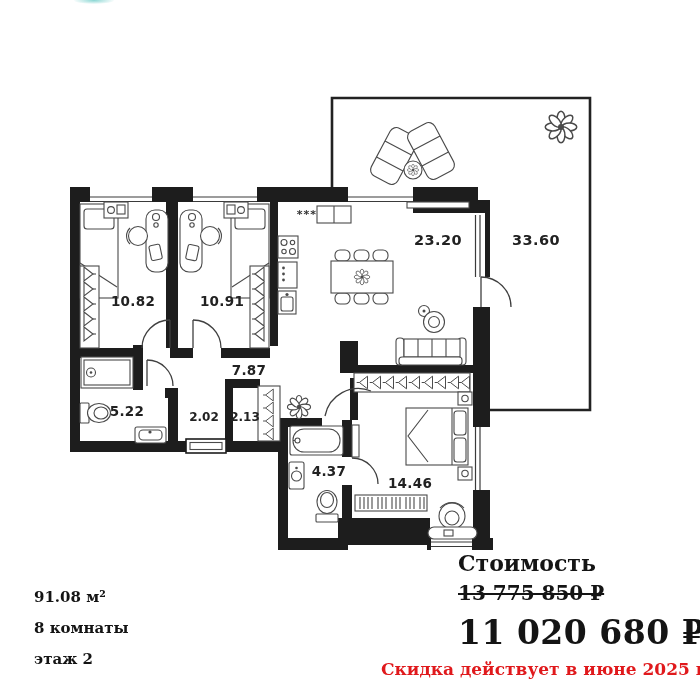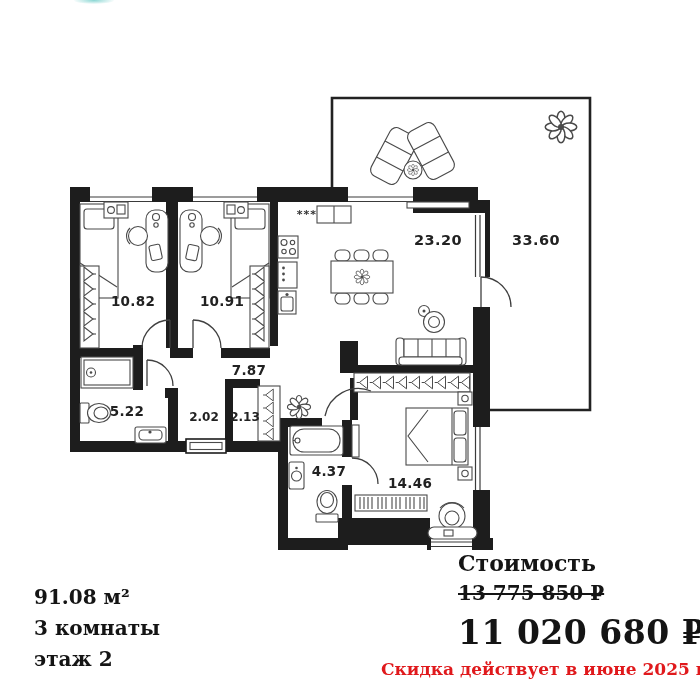--- a/index.html
+++ b/index.html
@@ -8,21 +8,21 @@
   #plan-svg{position:absolute;left:0;top:0;}
   .lbl{font:bold 13.5px "DejaVu Sans","Liberation Sans",sans-serif;fill:#222;letter-spacing:.3px;}
   .lbl-big{font:bold 14.5px "DejaVu Sans","Liberation Sans",sans-serif;fill:#222;letter-spacing:.4px;}
   .lbl-sm{font:bold 12px "DejaVu Sans","Liberation Sans",sans-serif;fill:#222;}
   .vent{font:bold 11px "DejaVu Sans","Liberation Sans",sans-serif;fill:#333;letter-spacing:1px;}
   .furn{fill:#fff;stroke:#4a4a4a;stroke-width:1.1;}
   .furnln{fill:none;stroke:#4a4a4a;stroke-width:1.1;}
   .door{fill:none;stroke:#3f3f3f;stroke-width:1.3;}
   .winln{fill:none;stroke:#3a3a3a;stroke-width:1.2;}
   .serifblock{font-family:"DejaVu Serif","Liberation Serif",serif;font-weight:bold;color:#141414;}
-  #summary{position:absolute;left:34px;top:582px;font-size:20px;line-height:31px;}
+  #summary{position:absolute;left:34px;top:582px;font-size:15px;line-height:31px;}
   #pricing{position:absolute;left:458px;top:550px;text-align:left;}
   #price-heading{font-size:22px;line-height:26px;}
   #price-old{font-size:20px;line-height:26px;margin-top:4px;text-decoration:line-through;
              text-decoration-thickness:1.5px;}
   #price-new{font-size:33px;line-height:38px;margin-top:8px;letter-spacing:.5px;white-space:nowrap;}
   #discount-note{position:absolute;left:381px;top:659px;font-size:17px;white-space:nowrap;}
   #logo-smudge{position:absolute;left:74px;top:-3px;width:40px;height:7px;border-radius:50%;
                background:radial-gradient(ellipse at center,#8fd8d5 0%,rgba(143,216,213,0) 75%);}
 </style>
 </head>
@@ -370,21 +370,21 @@
     <text x="127" y="416" text-anchor="middle" class="lbl">5.22</text>
     <text x="204" y="421" text-anchor="middle" class="lbl-sm">2.02</text>
     <text x="245" y="421" text-anchor="middle" class="lbl-sm">2.13</text>
     <text x="329" y="476" text-anchor="middle" class="lbl">4.37</text>
     <text x="410" y="488" text-anchor="middle" class="lbl">14.46</text>
     <text x="307" y="218" text-anchor="middle" class="vent">***</text>
   </svg>
 
   <div id="summary" class="serifblock">
     <div>91.08 м²</div>
-    <div>3 комнаты</div>
+    <div>8 комнаты</div>
     <div>этаж 2</div>
   </div>
 
   <div id="pricing" class="serifblock">
     <div id="price-heading">Стоимость</div>
     <div id="price-old">13 775 850 ₽</div>
     <div id="price-new">11 020 680 ₽</div>
   </div>
   <div id="discount-note" class="serifblock" style="color:#e0191c">Скидка действует в июне 2025 г.</div>
 </div>

